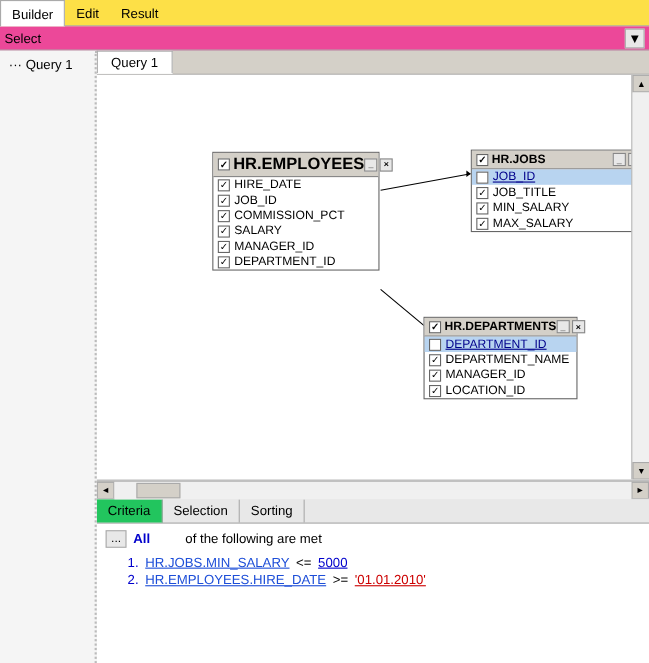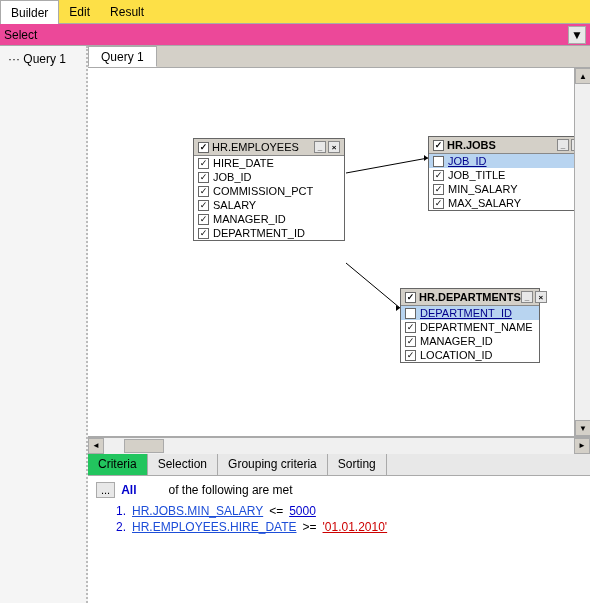--- a/index.html
+++ b/index.html
@@ -120,21 +120,21 @@
         <polygon points="336,87 340,90 336,93" fill="#000"></polygon>
 
         <line x1="258" y1="195" x2="312" y2="240" stroke="#000" stroke-width="1"></line>
         <polygon points="308,237 312,240 308,243" fill="#000"></polygon>
       </svg>
 
       <div class="db-table" style="left:105px; top:70px; width:152px;">
         <div class="db-table-header">
           <div class="db-table-header-title">
             <div class="checkbox checked"></div>
-            <span style="font-size:11px; font-weight:normal;">HR.EMPLOYEES</span>
+            <span style="font-size:15px; font-weight:bold;">HR.EMPLOYEES</span>
           </div>
           <div class="db-table-controls">
             <div class="tbl-btn">_</div>
             <div class="tbl-btn">×</div>
           </div>
         </div>
         <div class="db-table-row">
           <div class="checkbox checked"></div>
           <span>HIRE_DATE</span>
         </div>
@@ -182,21 +182,21 @@
         <div class="db-table-row">
           <div class="checkbox checked"></div>
           <span>MIN_SALARY</span>
         </div>
         <div class="db-table-row">
           <div class="checkbox checked"></div>
           <span>MAX_SALARY</span>
         </div>
       </div>
 
-      <div class="db-table" style="left:312px; top:220px; width:140px;">
+      <div class="db-table" style="left:297px; top:220px; width:140px;">
         <div class="db-table-header">
           <div class="db-table-header-title">
             <div class="checkbox checked"></div>
             <span style="font-size:11px; font-weight:bold;">HR.DEPARTMENTS</span>
           </div>
           <div class="db-table-controls">
             <div class="tbl-btn">_</div>
             <div class="tbl-btn">×</div>
           </div>
         </div>
@@ -230,21 +230,20 @@
       <div class="hscroll-track">
         <div class="hscroll-thumb"></div>
       </div>
       <div class="hscroll-btn">►</div>
     </div>
 
     <div class="bottom-panel">
       <div class="criteria-tabs">
         <div class="criteria-tab active">Criteria</div>
         <div class="criteria-tab">Selection</div>
-        <div class="criteria-tab">Grouping criteria</div>
         <div class="criteria-tab">Sorting</div>
       </div>
       <div class="criteria-content">
         <div class="criteria-header">
           <button class="criteria-btn">...</button>
           <span class="criteria-all">All</span>
           <span class="criteria-text">of the following are met</span>
         </div>
         <div class="criteria-row">
           <span class="criteria-num">1.</span>

